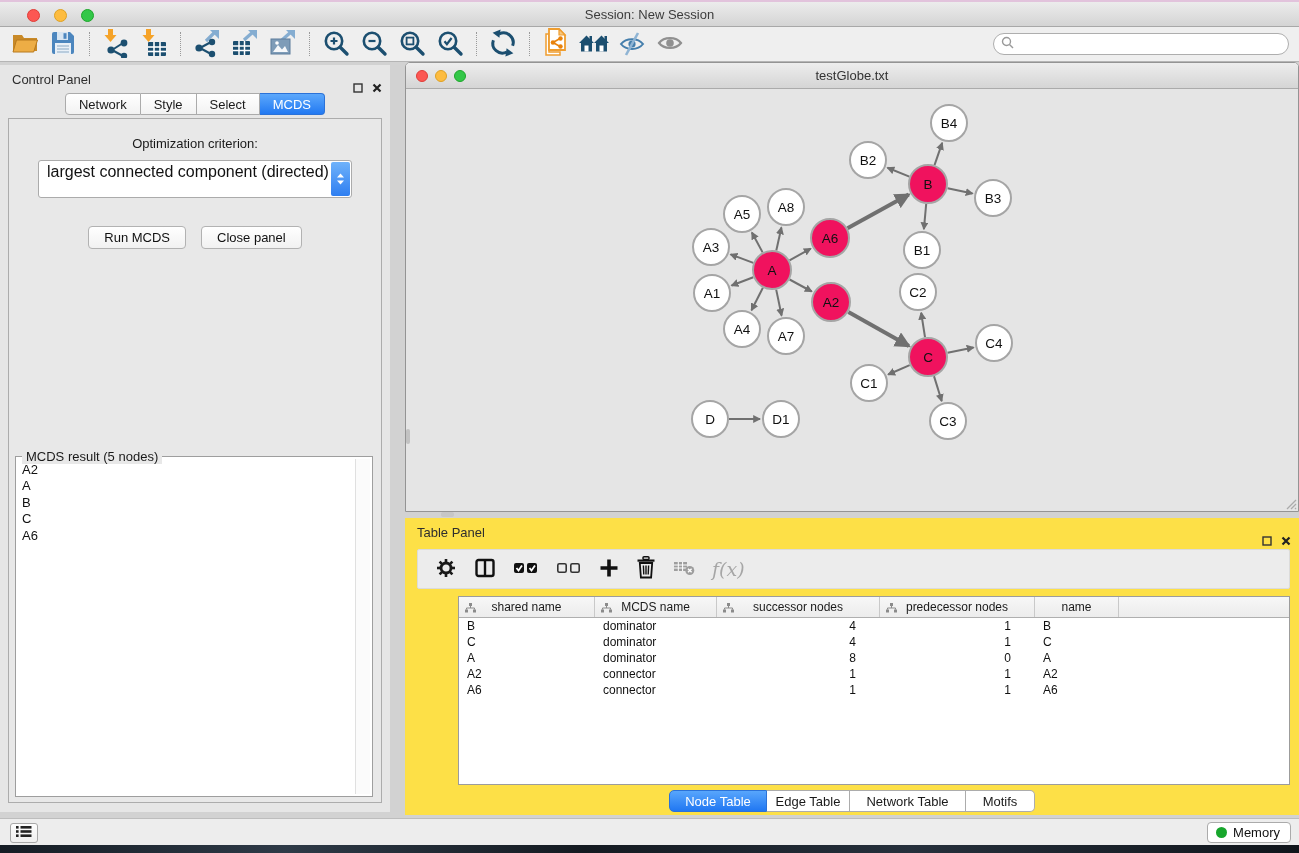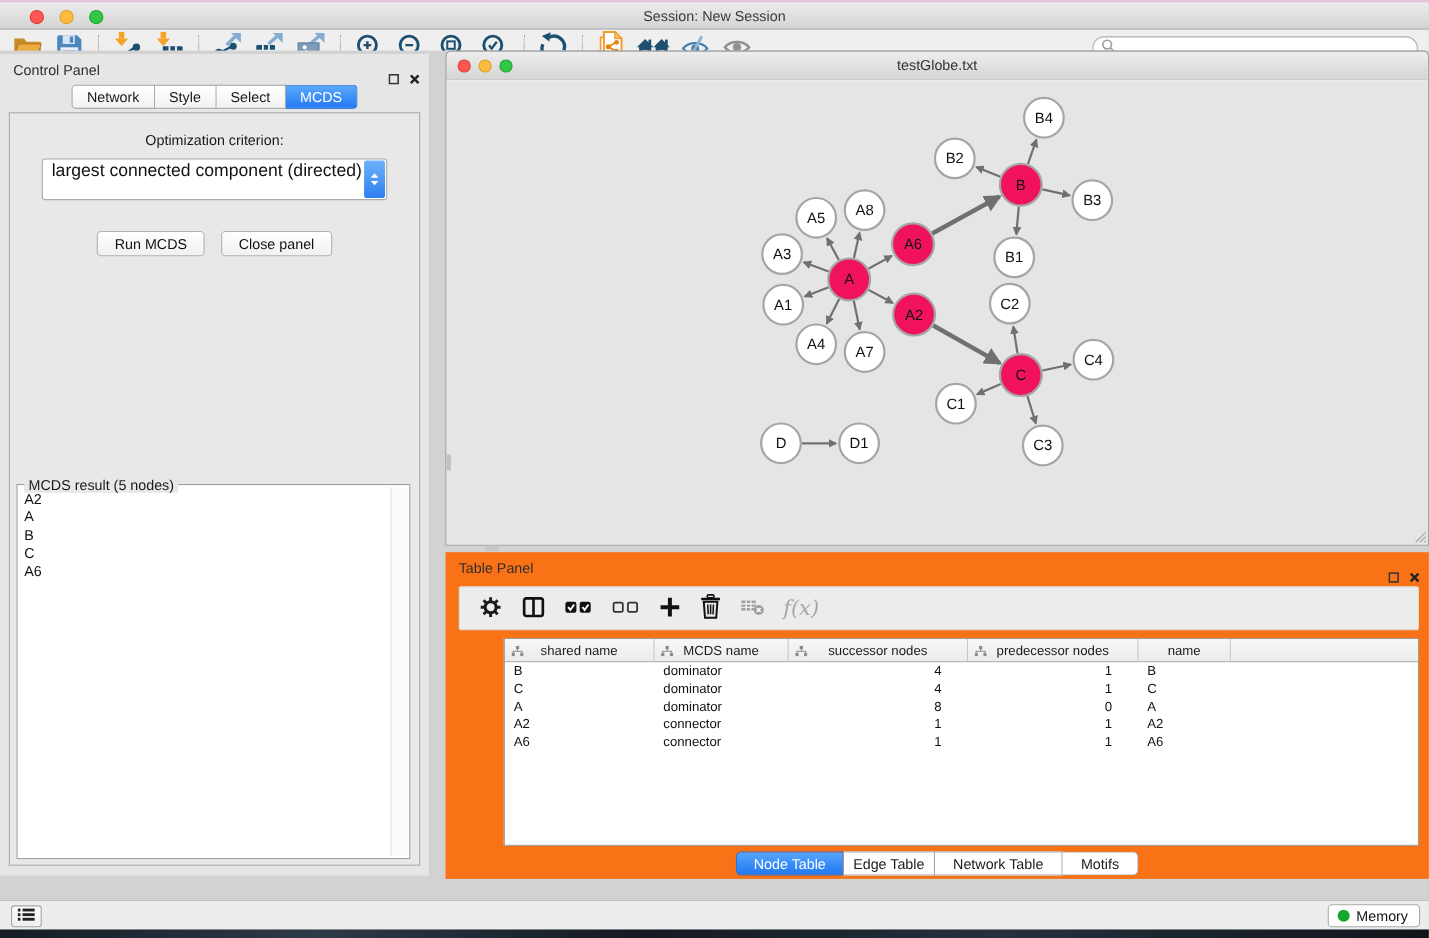--- a/index.html
+++ b/index.html
@@ -21,21 +21,21 @@
   .toolbar { position:absolute; top:27px; left:0; right:0; height:35px; background:#EFEFEF;
     border-bottom:1px solid #B5B5B5; display:flex; align-items:center; padding-left:6px; }
   .tbtn { width:38px; height:31px; display:flex; align-items:center; justify-content:center;
     background:none; border:none; cursor:default; }
   .tsep { width:1px; height:24px; border-left:1px dotted #9A9A9A; margin:0 7px; }
   .searchbox { margin-left:auto; margin-right:10px; width:296px; height:22px; border:1px solid #AEAEAE;
     border-radius:11px; background:#fff; display:flex; align-items:center; padding-left:7px; gap:4px; }
   .searchbox input { border:none; outline:none; flex:1; font-size:12px; background:transparent; height:18px; }
 
   
-  .main { position:absolute; top:46px; left:0; width:1299px; height:756px; background:#D2D2D2; }
+  .main { position:absolute; top:62px; left:0; width:1299px; height:756px; background:#D2D2D2; }
 
   
   .cpanel { position:absolute; left:0; top:3px; width:390px; height:747px; background:#E6E6E6; }
   .phead { position:relative; height:28px; }
   .phead .ptitle { position:absolute; left:12px; top:7px; font-size:13px; color:#2E2E2E; }
   .phead .pbtns { position:absolute; right:8px; top:8px; display:flex; gap:9px; align-items:center; }
   .ctabs { display:flex; justify-content:center; height:22px; }
   .ctab { height:22px; padding:0 13px; font-size:13px; background:linear-gradient(#FFFFFF,#F2F2F2);
     border:1px solid #ABABAB; border-left:none; display:flex; align-items:center; color:#1A1A1A; }
   .ctab:first-child { border-left:1px solid #ABABAB; border-radius:4px 0 0 4px; }
@@ -68,21 +68,21 @@
     font-size:13px; color:#333; }
   .ntraffic { position:absolute; left:10px; top:7px; display:flex; gap:7px; }
   .tl2 { width:12px; height:12px; border-radius:50%; }
   .ncanvas { position:absolute; left:0; right:0; top:26px; bottom:0; background:#e5e5e5; }
   .ncanvas svg { display:block; width:100%; height:100%; font-family:"Liberation Sans", sans-serif; }
   .grip { position:absolute; right:1px; bottom:1px; }
   .vthumb { position:absolute; left:0; top:366px; width:4px; height:15px; background:#C2C2C2; border-radius:2px; }
   .hthumb { position:absolute; left:441px; top:450px; width:13px; height:5px; background:#C6C6C6; border-radius:2px; }
 
   
-  .tpanel { position:absolute; left:405px; top:456px; width:894px; height:297px; background:#f97316; }
+  .tpanel { position:absolute; left:405px; top:456px; width:894px; height:297px; background:#fde047; }
   .ttoolbar { position:absolute; left:12px; right:9px; top:31px; height:40px; background:#ECECEC;
     border:1px solid #DBDBDB; border-radius:2px; display:flex; align-items:center; gap:17px; padding-left:17px; }
   .tibtn { background:none; border:none; display:flex; align-items:center; justify-content:center; height:30px; }
   .fx { font-family:"DejaVu Serif", serif; font-style:italic; font-size:19px; color:#A6A6A6; }
   .ttable { position:absolute; left:12px; right:9px; top:78px; height:189px; border:1px solid #9C9C9C;
     background:#fff; overflow:hidden;margin-left:41px; }
   .thead { display:flex; height:21px; background:linear-gradient(#F7F7F7,#ECECEC);
     border-bottom:1px solid #AFAFAF; font-size:12px; color:#1A1A1A; }
   .th { position:relative; display:flex; align-items:center; justify-content:center;
     border-right:1px solid #C9C9C9; flex:0 0 auto; }

